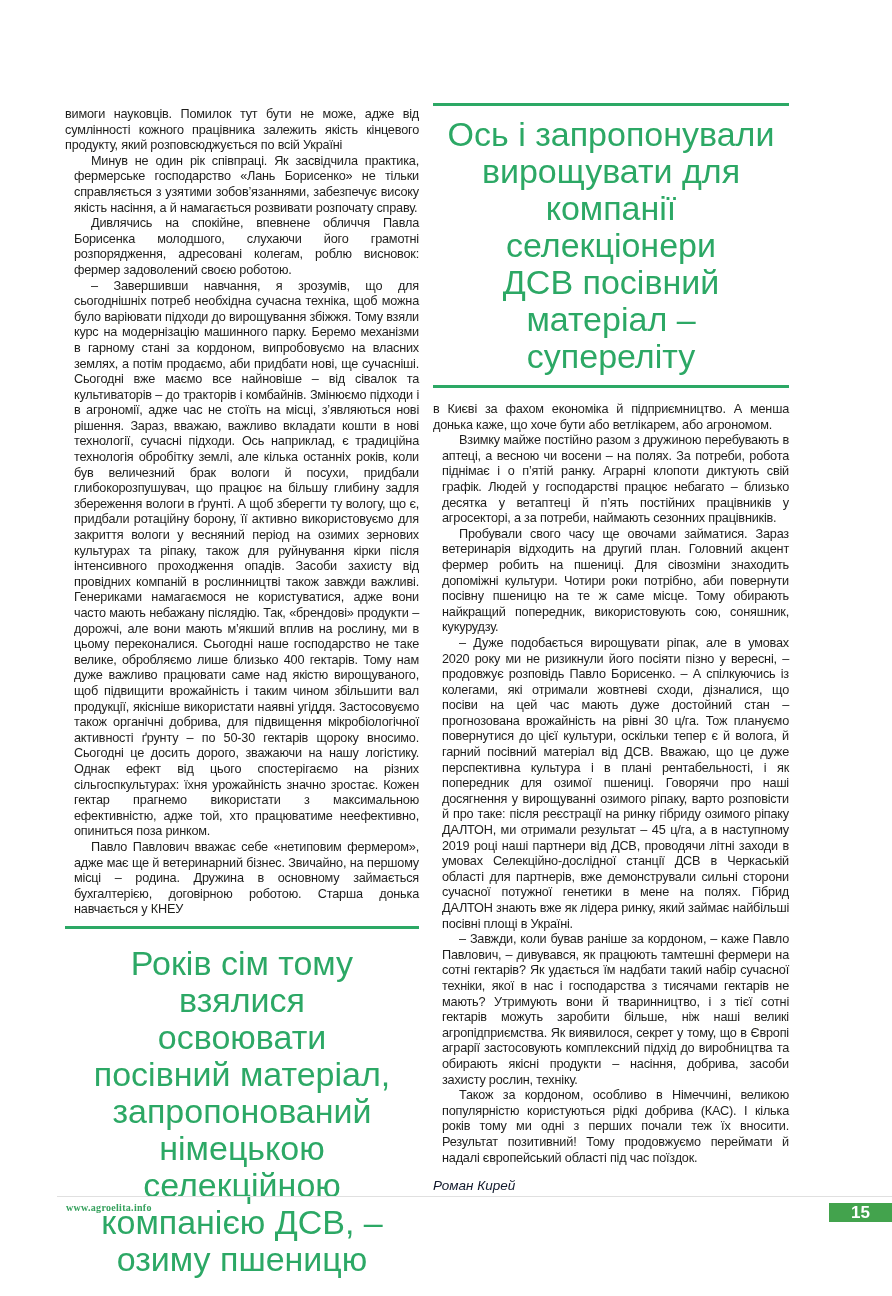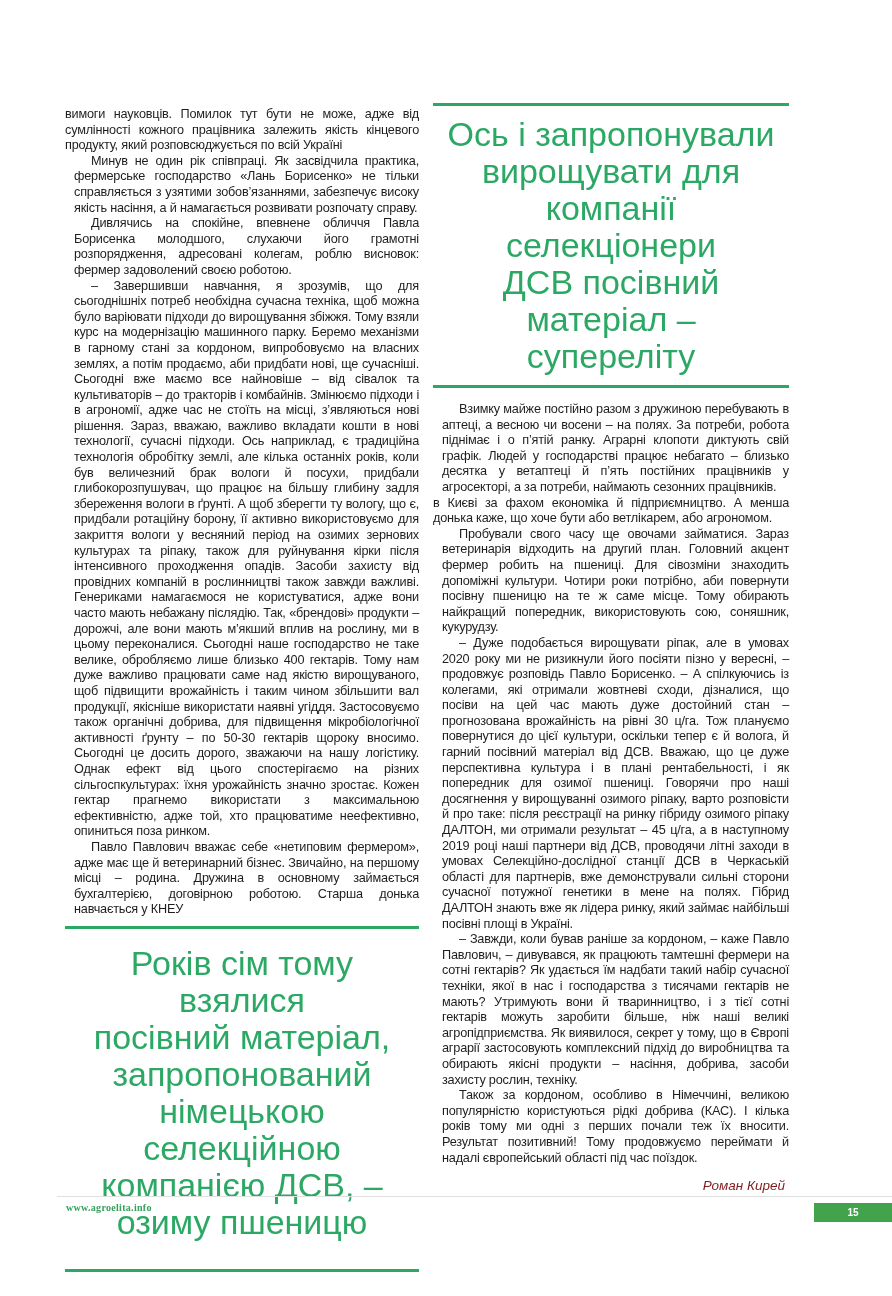--- a/index.html
+++ b/index.html
@@ -25,63 +25,64 @@
   .body-par.indent{text-indent:17px;margin-left:9px;}
   .pq-rule{height:3px;background:#2ca865;border:0;margin:0;}
   .pullquote{text-align:center;color:#2ca865;}
   .pq-line{font-size:34px;line-height:37px;font-weight:300;letter-spacing:0;}
   .left-pq{margin-top:8px;}
   .left-pq .pq-body{padding:16px 4px 28px 4px;}
   .right-pq .pq-body{padding:10px 0 10px 0;}
   .right-body{margin-top:14px;}
   .byline{
     margin:12px 4px 8px 0;
-    text-align:right;
+    text-align:left;
     font-style:italic;
     font-size:13.5px;
-    color:#7f1d1d;
+    color:#0f172a;
   }
   .footer-divider{
     position:absolute;left:57px;right:0;top:1196px;
     height:1px;background:#e0e0e0;
   }
   .footer-link{
     position:absolute;left:66px;top:1202px;
     font-family:"Liberation Serif",serif;
     font-weight:700;
     font-size:10px;
     letter-spacing:0.3px;
     color:#35a05c;
     text-decoration:none;
   }
   .page-badge{
     position:absolute;right:0;top:1203px;
-    width:78px;height:19px;
+    width:63px;height:19px;
     background:#43a34d;
     color:#ffffff;
-    font-size:10px;font-weight:bold;
+    font-size:17px;font-weight:bold;
     display:flex;align-items:center;justify-content:center;
   }
 </style>
 </head>
 <body>
 
 <div class="page">
 
   <div class="col col-left">
     <p class="body-par">вимоги науковців. Помилок тут бути не може, адже від сумлінності кожного працівника залежить якість кінцевого продукту, який  розповсюджується по всій Україні</p>
     <p class="body-par indent">Минув не один рік співпраці. Як засвідчила практика, фермерське господарство «Лань Борисенко» не тільки справляється з узятими зобов’язаннями, забезпечує високу якість насіння, а й намагається розвивати розпочату справу.</p>
     <p class="body-par indent">Дивлячись на спокійне, впевнене обличчя Павла Борисенка молодшого, слухаючи його грамотні розпорядження, адресовані колегам, роблю висновок: фермер задоволений своєю роботою.</p>
     <p class="body-par indent">– Завершивши навчання, я зрозумів, що для сьогоднішніх потреб необхідна сучасна техніка, щоб можна було варіювати підходи до вирощування збіжжя. Тому взяли курс на модернізацію машинного парку. Беремо механізми в гарному стані за кордоном, випробовуємо на власних землях, а потім продаємо, аби придбати нові, ще сучасніші. Сьогодні вже маємо все найновіше – від сівалок та культиваторів – до тракторів і комбайнів. Змінюємо підходи і в агрономії, адже час не стоїть на місці, з’являються нові рішення. Зараз, вважаю, важливо вкладати кошти в нові технології, сучасні підходи. Ось наприклад, є традиційна технологія обробітку землі, але кілька останніх років, коли був величезний брак вологи й посухи, придбали глибокорозпушувач, що працює на більшу глибину задля збереження вологи в ґрунті. А щоб зберегти ту вологу, що є, придбали ротаційну борону, її активно використовуємо для закриття вологи у весняний період на озимих зернових культурах та ріпаку, також для руйнування кірки після інтенсивного проходження опадів. Засоби захисту від провідних компаній в рослинництві також завжди важливі. Генериками намагаємося не користуватися, адже вони часто мають небажану післядію. Так, «брендові» продукти – дорожчі, але вони мають м’якший вплив на рослину, ми в цьому переконалися. Сьогодні наше господарство не таке велике, обробляємо лише близько 400 гектарів. Тому нам дуже важливо працювати саме над якістю вирощуваного, щоб підвищити врожайність і таким чином збільшити вал продукції, якісніше використати наявні угіддя. Застосовуємо також органічні добрива, для підвищення мікробіологічної активності ґрунту  – по 50-30 гектарів щороку вносимо. Сьогодні це досить дорого, зважаючи на нашу логістику. Однак ефект від цього спостерігаємо на різних сільгоспкультурах: їхня урожайність значно зростає. Кожен гектар прагнемо використати з максимальною ефективністю, адже той, хто працюватиме неефективно, опиниться поза ринком.</p>
     <p class="body-par indent">Павло Павлович вважає себе «нетиповим фермером», адже має ще й ветеринарний бізнес. Звичайно, на першому місці – родина. Дружина в основному займається бухгалтерією, договірною роботою. Старша донька навчається у КНЕУ</p>
 
     <div class="pullquote left-pq">
       <div class="pq-rule"></div>
       <div class="pq-body">
         <div class="pq-line">Років сім тому взялися</div>
+        <div class="pq-line">освоювати</div>
         <div class="pq-line">посівний матеріал,</div>
         <div class="pq-line">запропонований</div>
         <div class="pq-line">німецькою селекційною</div>
         <div class="pq-line">компанією ДСВ, –</div>
         <div class="pq-line">озиму пшеницю</div>
       </div>
       <div class="pq-rule"></div>
     </div>
   </div>
 
@@ -92,22 +93,22 @@
         <div class="pq-line">Ось і запропонували</div>
         <div class="pq-line">вирощувати для компанії</div>
         <div class="pq-line">селекціонери</div>
         <div class="pq-line">ДСВ посівний матеріал –</div>
         <div class="pq-line">супереліту</div>
       </div>
       <div class="pq-rule"></div>
     </div>
 
     <div class="right-body">
+      <p class="body-par">в Києві за фахом економіка й підприємництво. А менша донька каже, що хоче бути або ветлікарем, або агрономом.</p>
       <p class="body-par indent">Взимку майже постійно разом з дружиною перебувають в аптеці, а весною чи восени – на полях. За потреби, робота піднімає і о п’ятій ранку. Аграрні клопоти диктують свій графік. Людей у господарстві працює небагато – близько десятка у ветаптеці й п’ять постійних працівників у агросекторі, а за потреби, наймають сезонних працівників.</p>
-      <p class="body-par">в Києві за фахом економіка й підприємництво. А менша донька каже, що хоче бути або ветлікарем, або агрономом.</p>
       <p class="body-par indent">Пробували свого часу ще овочами займатися. Зараз ветеринарія відходить на другий план. Головний акцент фермер робить на пшениці. Для сівозміни знаходить допоміжні культури. Чотири роки потрібно, аби повернути посівну пшеницю на те ж саме місце. Тому обирають найкращий попередник, використовують сою, соняшник, кукурудзу.</p>
       <p class="body-par indent">– Дуже подобається вирощувати ріпак, але в умовах 2020 року ми не ризикнули його посіяти пізно у вересні, – продовжує розповідь Павло Борисенко. – А спілкуючись із колегами, які отримали жовтневі сходи, дізналися, що посіви на цей час мають дуже достойний стан – прогнозована врожайність на рівні 30 ц/га. Тож плануємо повернутися до цієї культури, оскільки тепер є й волога, й гарний посівний матеріал від ДСВ. Вважаю, що це дуже перспективна культура і в плані рентабельності, і як попередник для озимої пшениці. Говорячи про наші досягнення у вирощуванні озимого ріпаку, варто розповісти й про таке: після реєстрації на ринку гібриду озимого ріпаку ДАЛТОН, ми отримали результат – 45 ц/га, а в наступному 2019 році наші партнери від ДСВ, проводячи літні заходи в умовах Селекційно-дослідної станції ДСВ в Черкаській області для партнерів, вже демонстрували сильні сторони сучасної потужної генетики в мене на полях. Гібрид ДАЛТОН знають вже як лідера ринку, який займає найбільші посівні площі в Україні.</p>
       <p class="body-par indent">– Завжди, коли бував раніше за кордоном,  – каже Павло Павлович, – дивувався, як працюють тамтешні фермери на сотні гектарів? Як удається їм надбати такий набір сучасної техніки, якої в нас і господарства з тисячами гектарів не мають? Утримують вони й тваринництво, і з тієї сотні гектарів можуть заробити більше, ніж наші великі агропідприємства. Як виявилося, секрет у тому, що в Європі аграрії застосовують комплексний підхід до виробництва та обирають якісні продукти – насіння, добрива, засоби захисту рослин, техніку.</p>
       <p class="body-par indent">Також за кордоном, особливо в Німеччині, великою популярністю користуються рідкі добрива (КАС). І кілька років тому ми одні з перших почали теж їх вносити. Результат позитивний! Тому продовжуємо переймати й надалі європейський області під час поїздок.</p>
       <div class="byline">Роман Кирей</div>
     </div>
   </div>
 
   <div class="footer-divider"></div>
   <a class="footer-link">www.agroelita.info</a>

